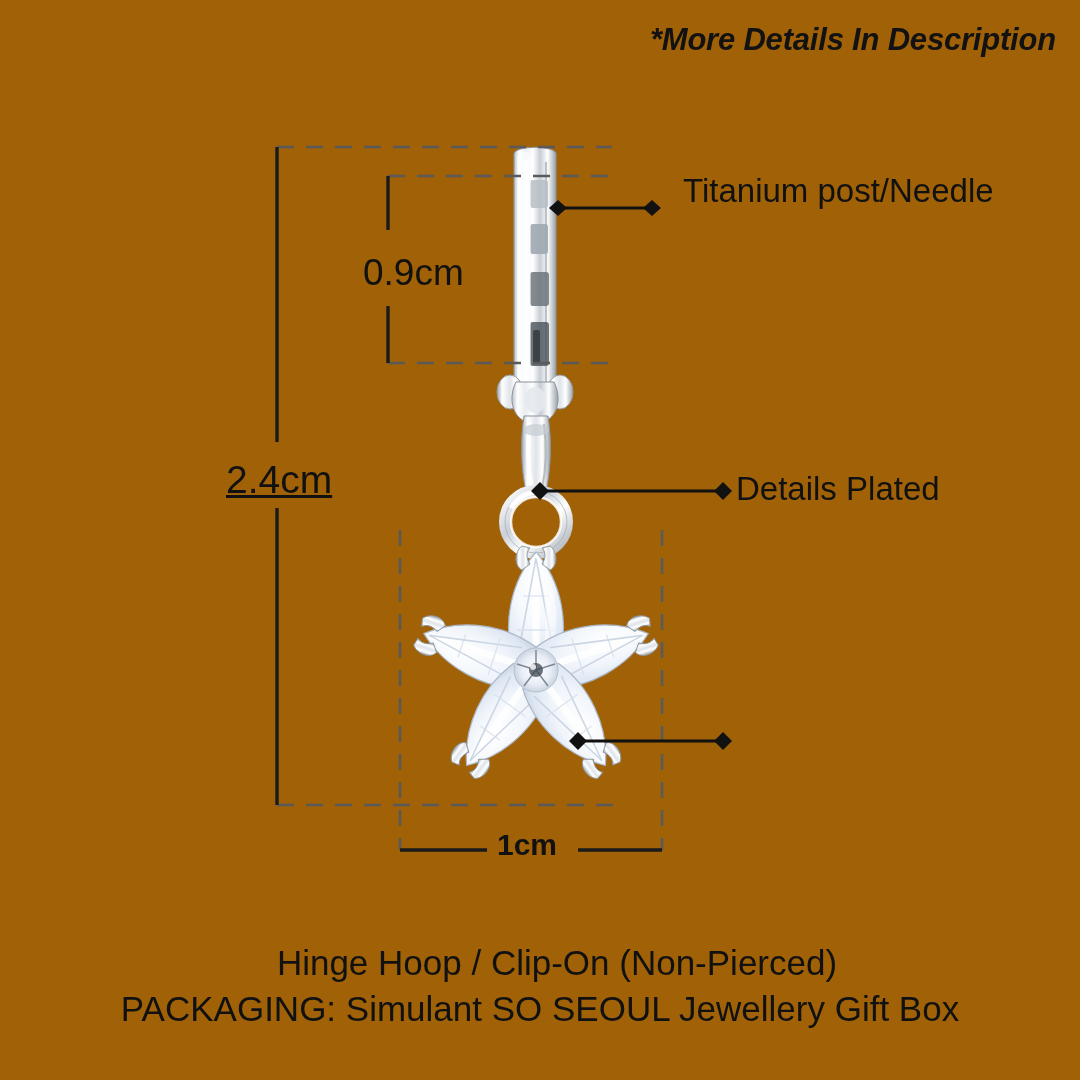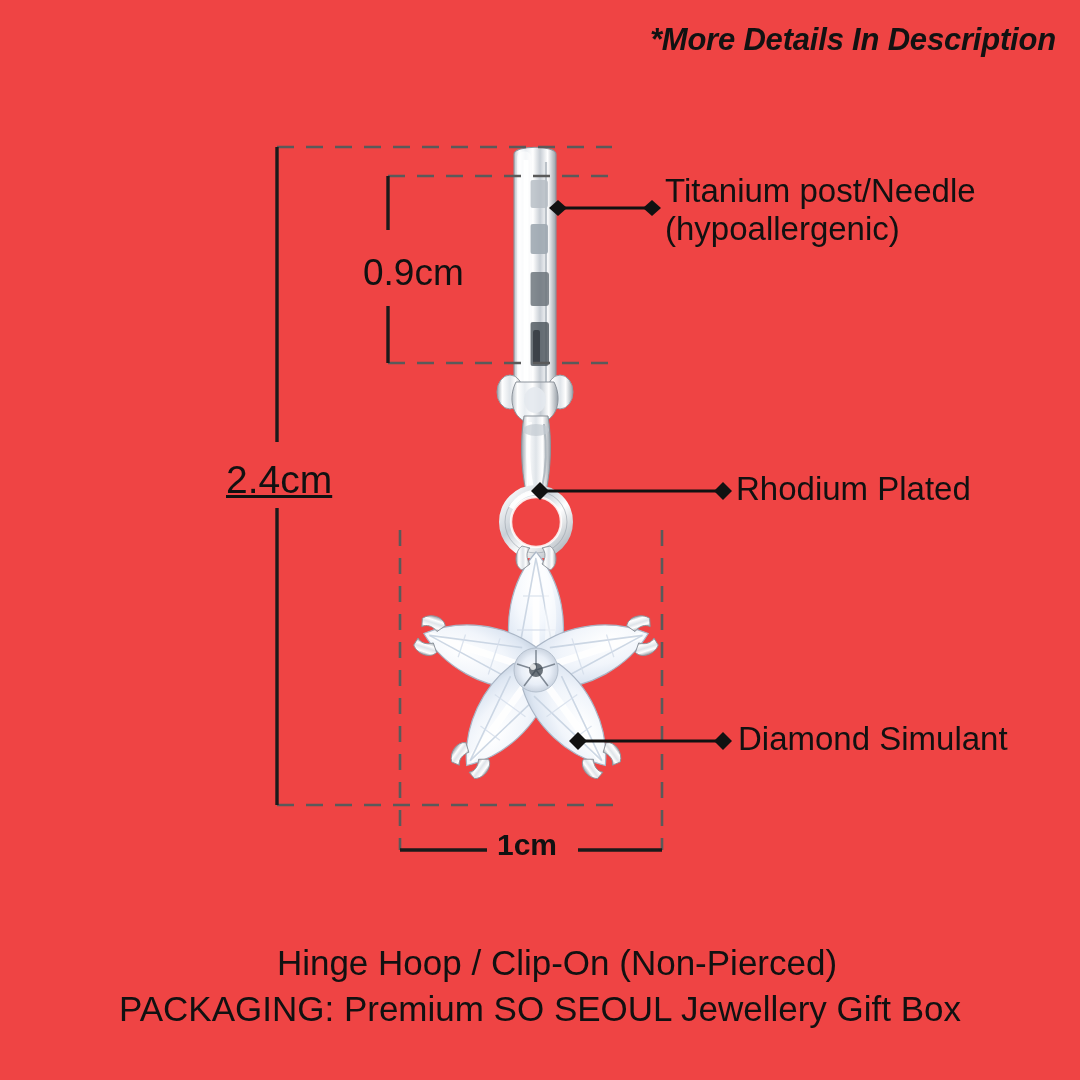--- a/index.html
+++ b/index.html
@@ -9,21 +9,21 @@
     background: #ffffff;
   }
   body {
     font-family: "Liberation Sans", sans-serif;
     -webkit-font-smoothing: antialiased;
   }
   #page {
     position: relative;
     width: 1080px;
     height: 1080px;
-    background: #ef4444;
+    background: #a16207;
     overflow: hidden;
   }
 
   
   #header-note {
     position: absolute;
     top: 22px;
     right: 24px;
     font-size: 31px;
     font-weight: bold;
@@ -56,21 +56,21 @@
   #dim-1cm { left: 497px; top: 828px; font-size: 30px; font-weight: bold; }
 
   
   .callout {
     position: absolute;
     font-size: 33px;
     color: #111111;
     line-height: 1.14;
     white-space: nowrap;
   }
-  #callout-titanium { left: 665px; top: 172px; }
+  #callout-titanium { left: 683px; top: 172px; }
   #callout-rhodium  { left: 736px; top: 470px; }
   #callout-diamond  { left: 738px; top: 720px; }
 
   
   #bottom-text {
     position: absolute;
     left: 0;
     top: 940px;
     width: 1080px;
     text-align: center;
@@ -327,25 +327,23 @@
   </svg>
 
   <div class="dim-label" id="dim-09">0.9cm</div>
 
   <div class="dim-label" id="dim-24">2.4cm</div>
 
   <div class="dim-label" id="dim-1cm">1cm</div>
 
   <div class="callout" id="callout-titanium">
     <div>Titanium post/Needle</div>
-    <div>(hypoallergenic)</div>
   </div>
 
-  <div class="callout" id="callout-rhodium">Rhodium Plated</div>
-
-  <div class="callout" id="callout-diamond">Diamond Simulant</div>
+  <div class="callout" id="callout-rhodium">Details Plated</div>
+
 
   <div id="bottom-text">
     <div class="line1">Hinge Hoop / Clip-On (Non-Pierced)</div>
-    <div class="line2">PACKAGING: Premium SO SEOUL Jewellery Gift Box</div>
+    <div class="line2">PACKAGING: Simulant SO SEOUL Jewellery Gift Box</div>
   </div>
 
 </div>
 
 </body></html>

